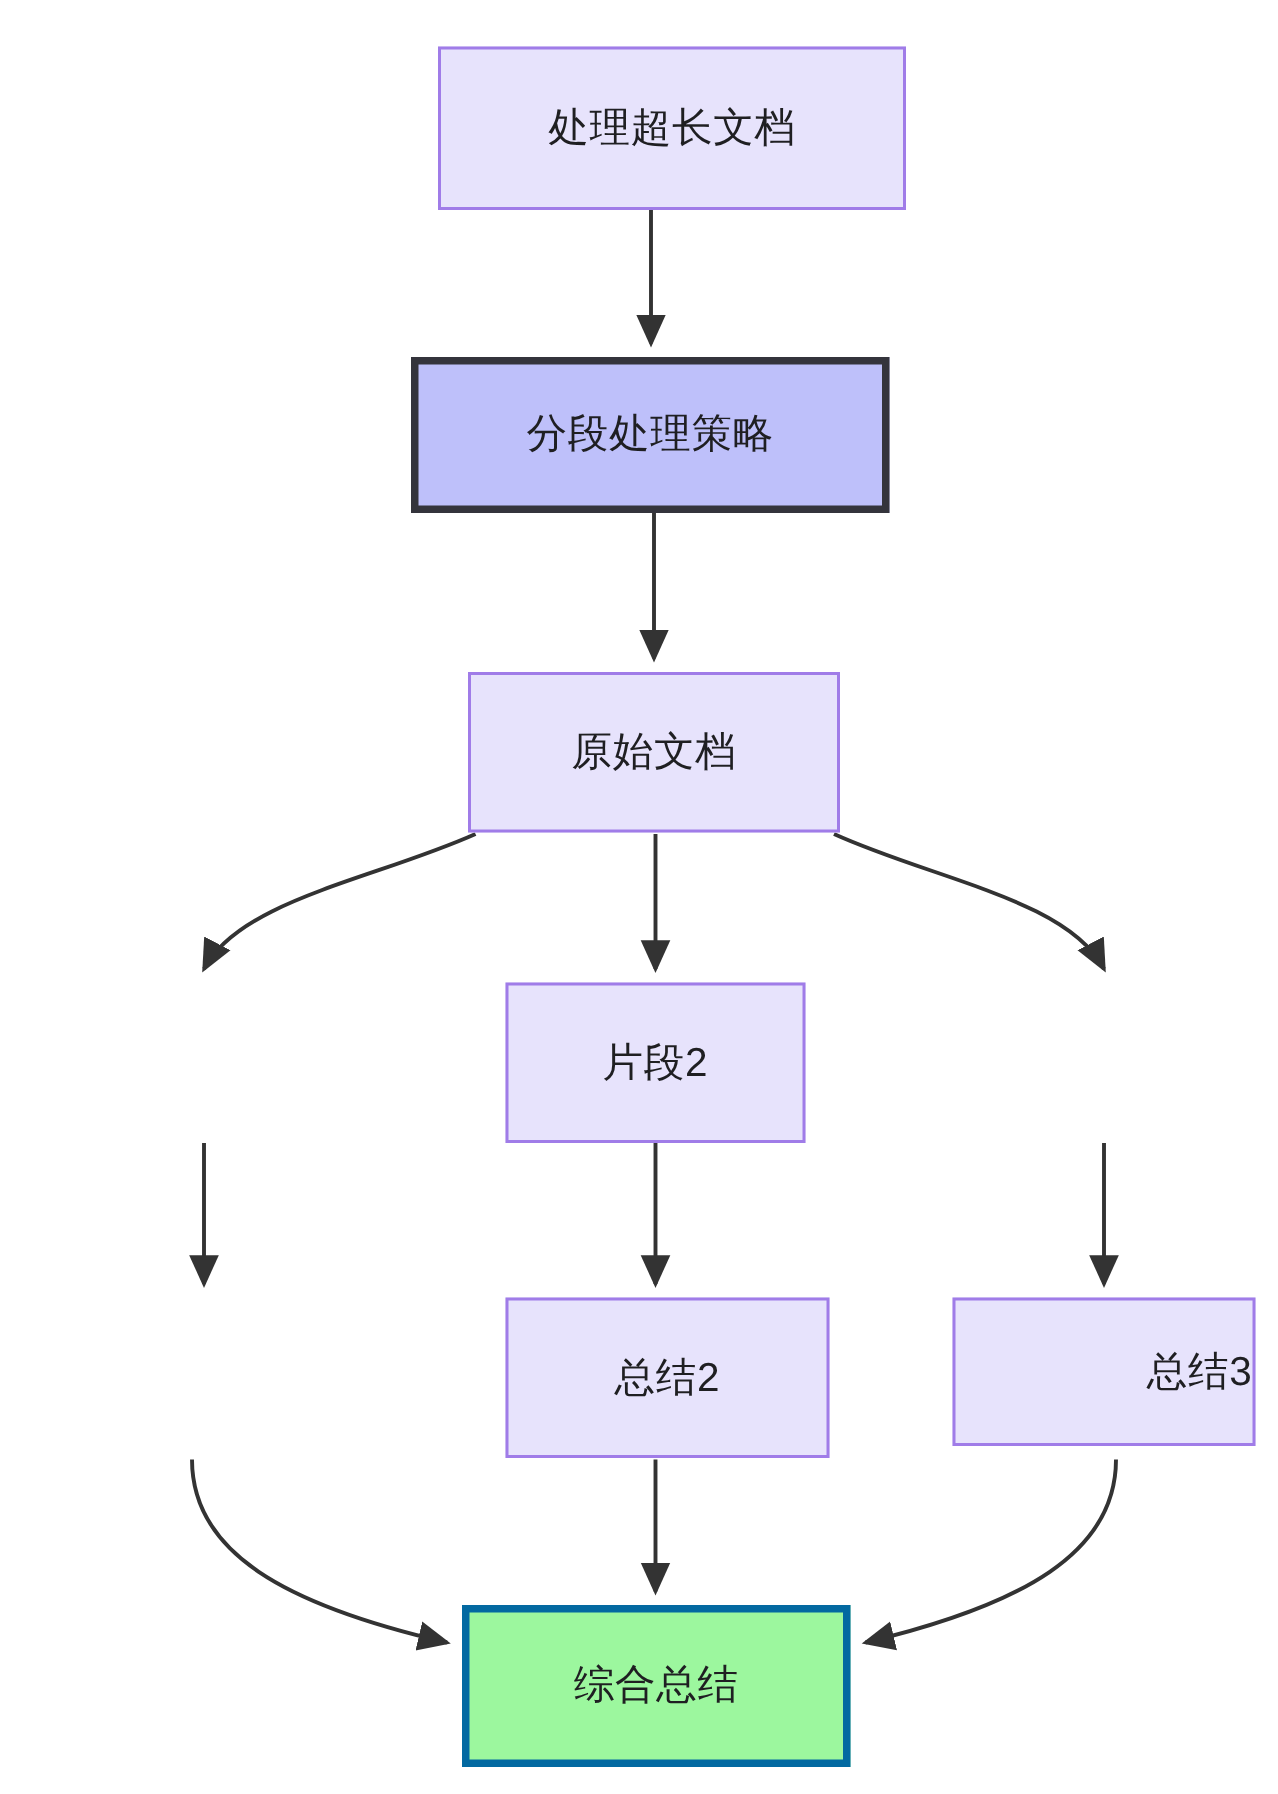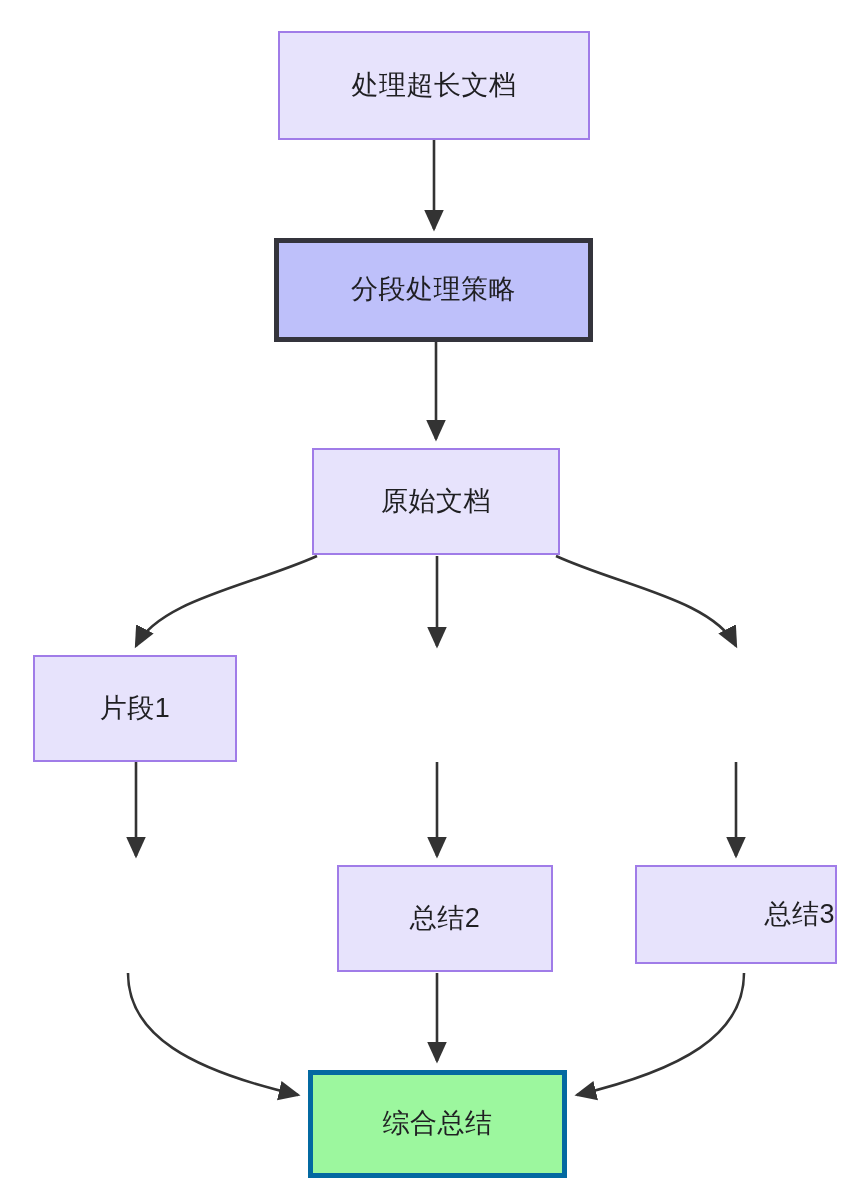--- a/index.html
+++ b/index.html
@@ -87,36 +87,36 @@
 
     <path d="M736,762 L736,856" fill="none" stroke="#333333" stroke-width="2.6" marker-end="url(#arrowhead)"></path>
 
     <path d="M128,973 C128,1035 190,1070 298,1095" fill="none" stroke="#333333" stroke-width="2.6" marker-end="url(#arrowhead)"></path>
 
     <path d="M437,973 L437,1061" fill="none" stroke="#333333" stroke-width="2.6" marker-end="url(#arrowhead)"></path>
 
     <path d="M744,973 C744,1035 682,1070 577,1095" fill="none" stroke="#333333" stroke-width="2.6" marker-end="url(#arrowhead)"></path>
   </svg>
 
-  <div class="node plain" style="left:278px; top:31px; width:312px; height:109px;">
+  <div class="node plain" style="left:292px; top:31px; width:312px; height:109px;">
     <span class="node-label">处理超长文档</span>
   </div>
 
   <div class="node plain" style="left:312px; top:448px; width:248px; height:107px;">
     <span class="node-label">原始文档</span>
   </div>
 
   <div class="node highlight" style="left:274px; top:238px; width:319px; height:104px;">
     <span class="node-label">分段处理策略</span>
   </div>
 
-  <div class="node plain" style="left:33px; top:655px; width:204px; height:107px;">
-    <span class="node-label">片段1</span>
+
+  <div class="node plain" style="left:337px; top:655px; width:200px; height:107px;">
+    <span class="node-label">片段2</span>
   </div>
-
 
 
 
   <div class="node plain" style="left:337px; top:865px; width:216px; height:107px;">
     <span class="node-label">总结2</span>
   </div>
 
   <div class="node plain" style="left:635px; top:865px; width:202px; height:99px;justify-content:flex-end;">
     <span class="node-label">总结3</span>
   </div>

